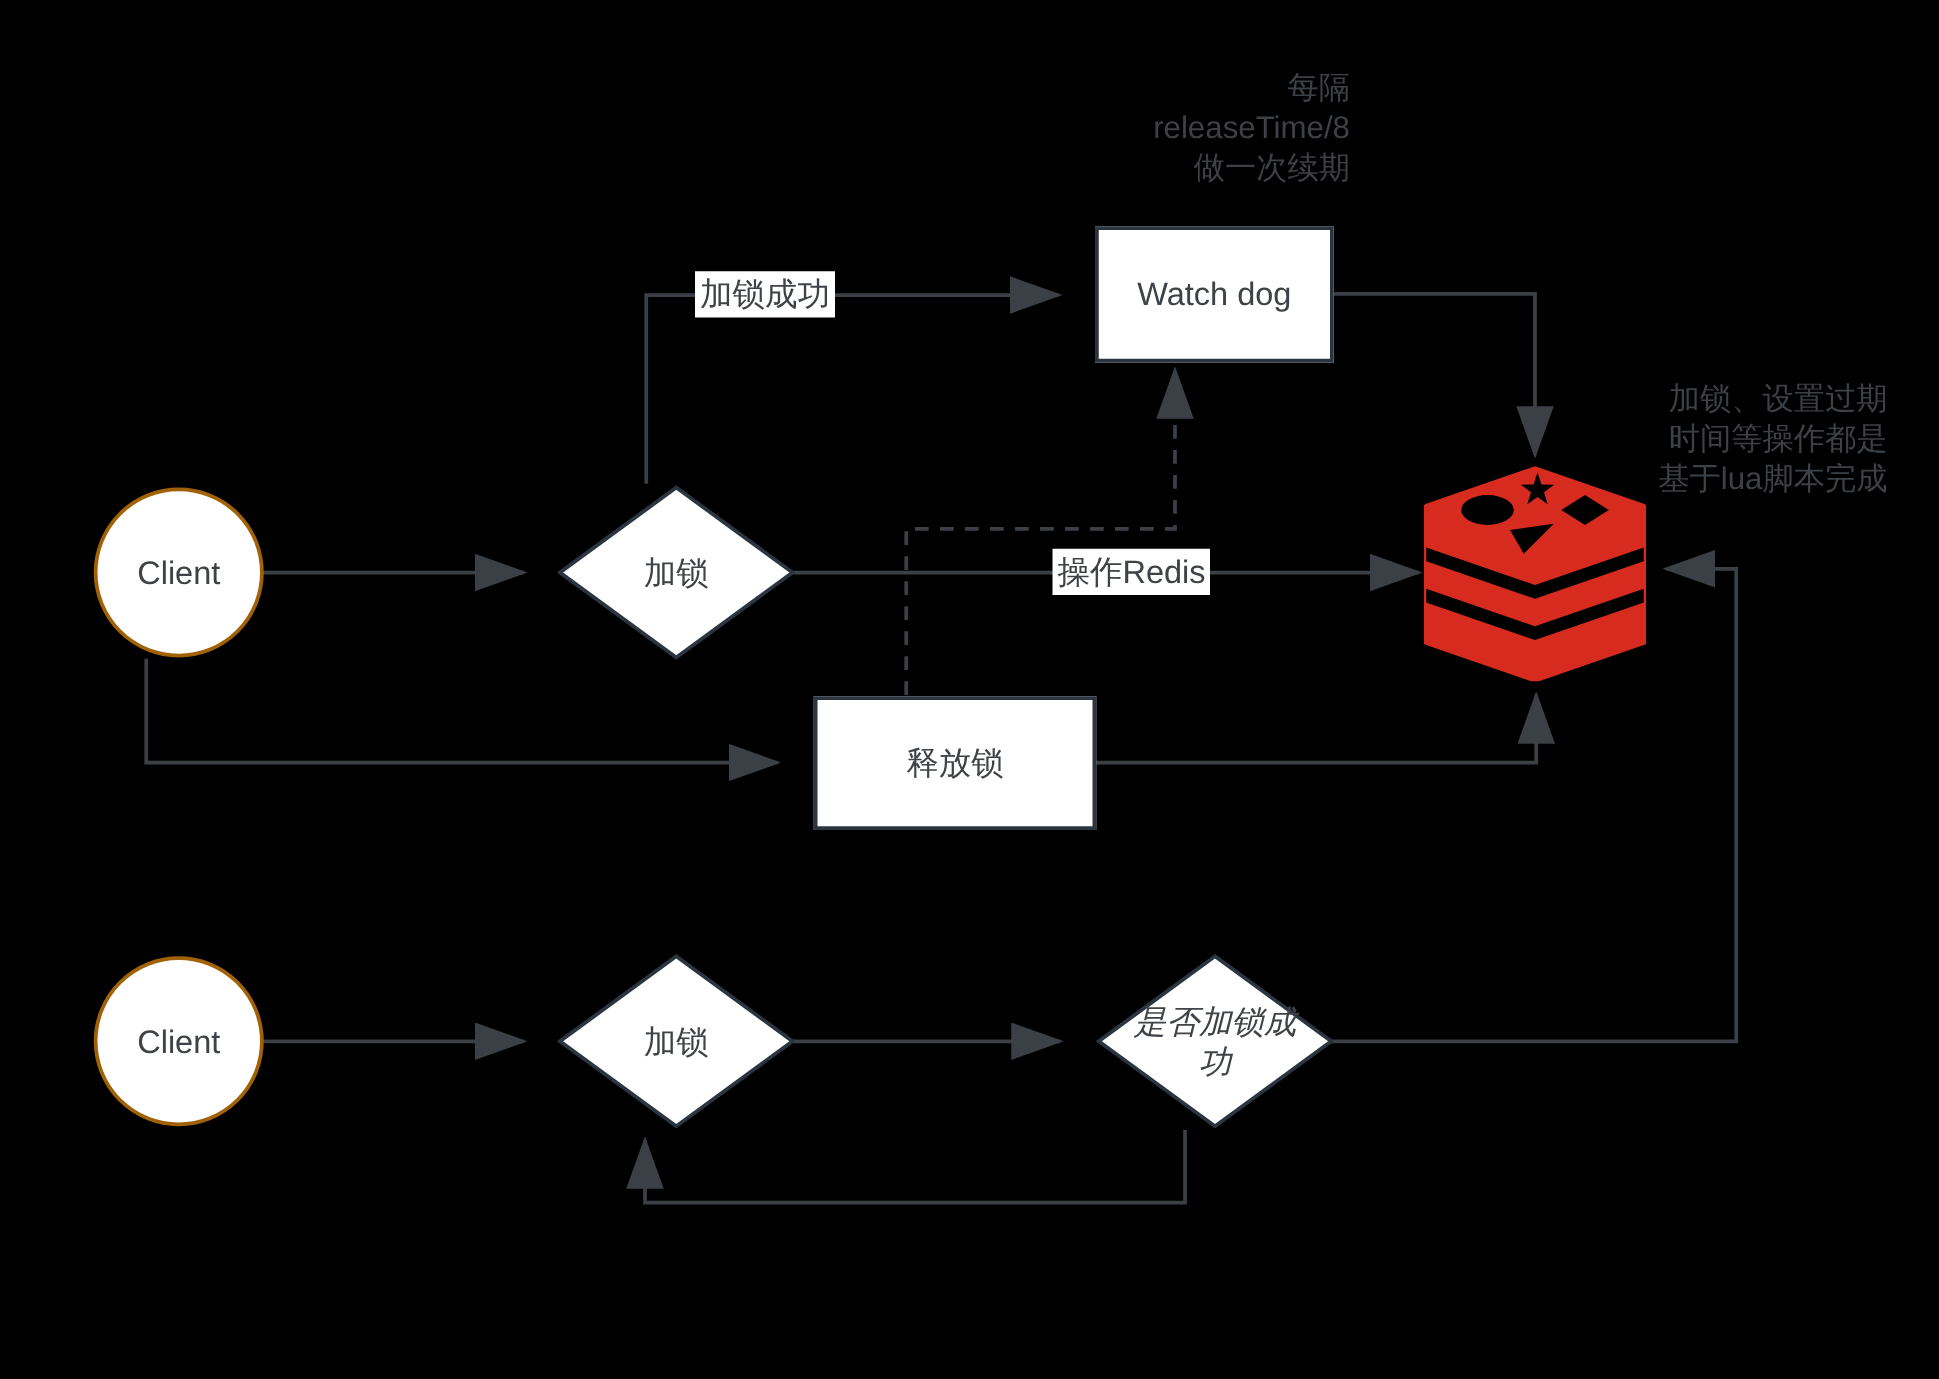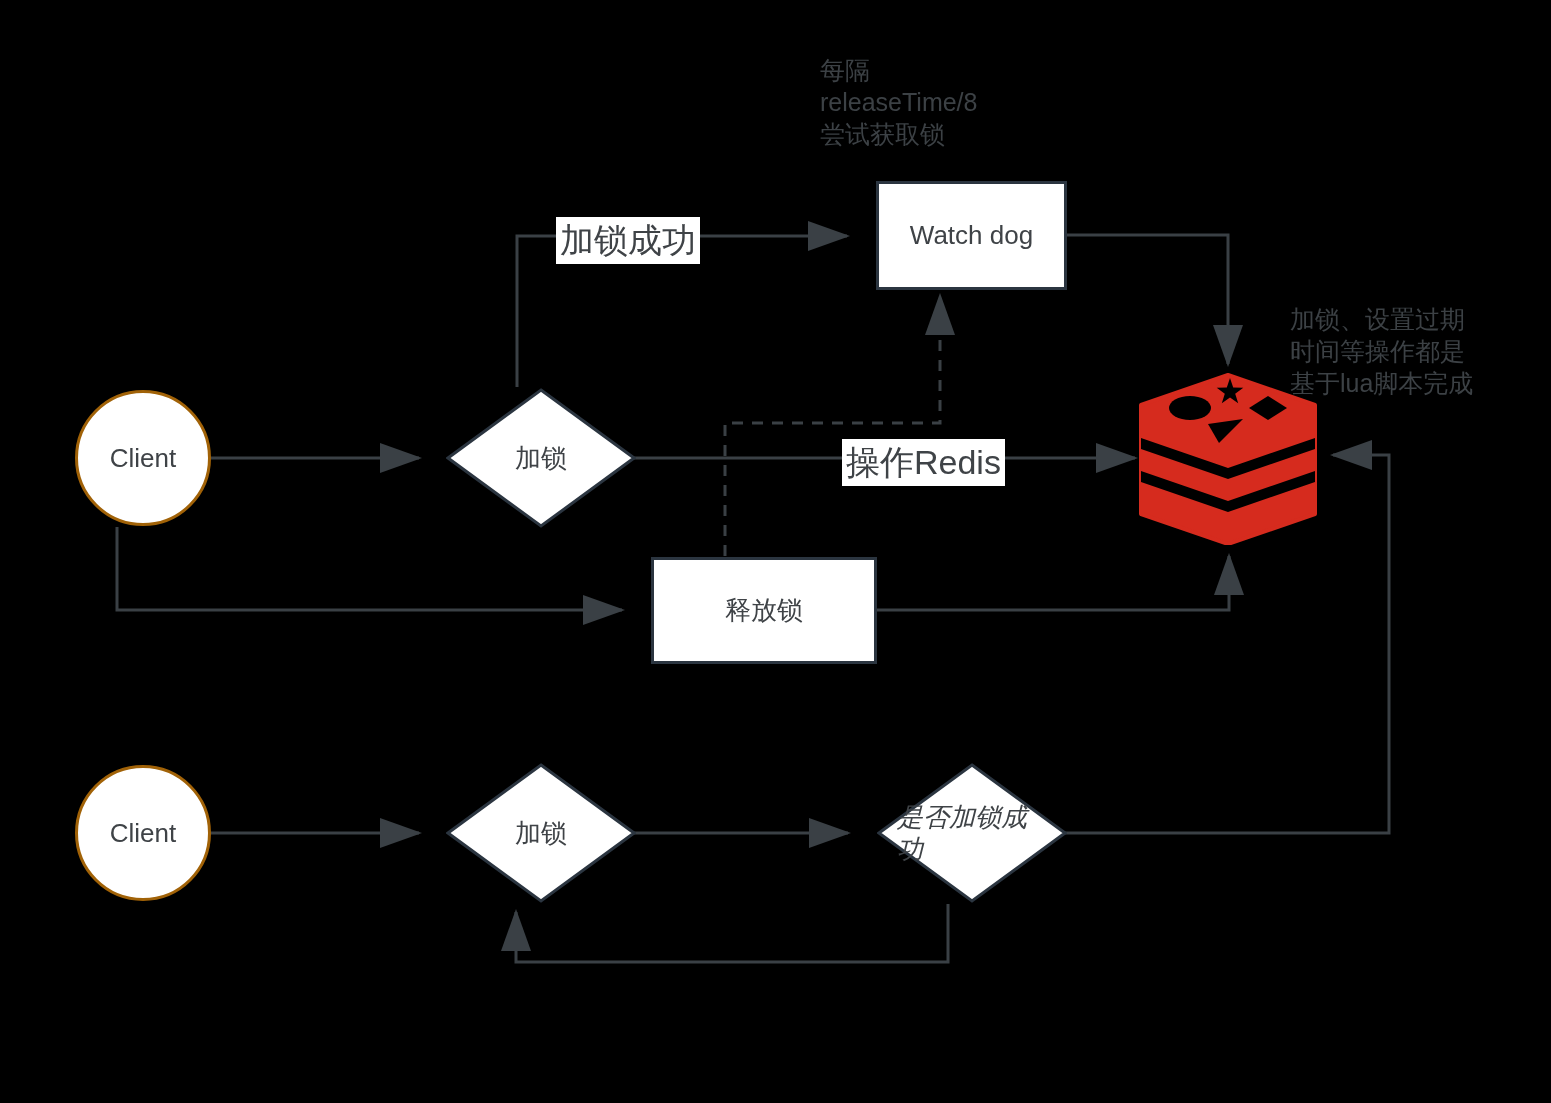--- a/index.html
+++ b/index.html
@@ -8,25 +8,25 @@
     font-family:"Liberation Sans","DejaVu Sans",sans-serif;overflow:hidden;
   }
   .edges{position:absolute;left:0;top:0;z-index:1;}
   .node{position:absolute;z-index:2;display:flex;align-items:center;justify-content:center;
     color:#3f4347;font-size:26px;margin-left:24px;}
   .circle-node{width:136px;height:136px;border-radius:50%;background:#ffffff;
     border:3px solid #a16207;box-sizing:border-box;}
   .rect-node{background:#ffffff;border:3px solid #2b3540;box-sizing:border-box;}
   .diamond-node{background:transparent;}
   .diamond-node svg{position:absolute;left:0;top:0;}
-  .diamond-label{position:relative;z-index:3;text-align:left;line-height:1.25;}
+  .diamond-label{position:relative;z-index:3;text-align:center;line-height:1.25;}
   .edge-label{position:absolute;z-index:4;background:#ffffff;color:#3f4347;
-    font-size:34px;line-height:1.2;padding:3px 4px;white-space:nowrap;}
+    font-size:26px;line-height:1.2;padding:3px 4px;white-space:nowrap;}
   .note{position:absolute;z-index:2;color:#3c4145;font-size:25px;line-height:32px;
-    text-align:left;}
+    text-align:right;}
   .note span{display:block;}
   .redis{position:absolute;z-index:2;}
 </style>
 </head>
 <body>
 
 <div class="canvas">
 
   <svg class="edges" width="1551" height="1103" viewBox="0 0 1551 1103">
     <defs>
@@ -95,21 +95,21 @@
       <polygon points="69,52 104,47 80,71" fill="#000000"></polygon>
     </svg>
   </div>
 
   <div class="edge-label" style="left:556px;top:217px;">加锁成功</div>
   <div class="edge-label" style="left:842px;top:439px;">操作Redis</div>
 
   <div class="note" style="left:820px;top:54px;width:260px;">
     <span>每隔</span>
     <span>releaseTime/8</span>
-    <span>尝试获取锁</span>
+    <span>做一次续期</span>
   </div>
 
   <div class="note" style="left:1290px;top:303px;width:220px;">
     <span>加锁、设置过期</span>
     <span>时间等操作都是</span>
     <span>基于lua脚本完成</span>
   </div>
 
 
 </div>

